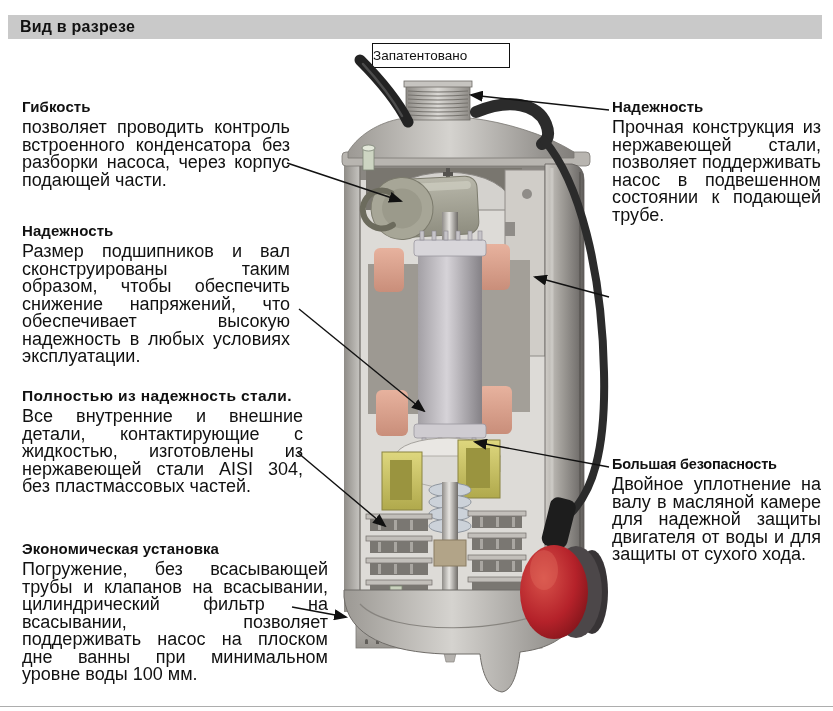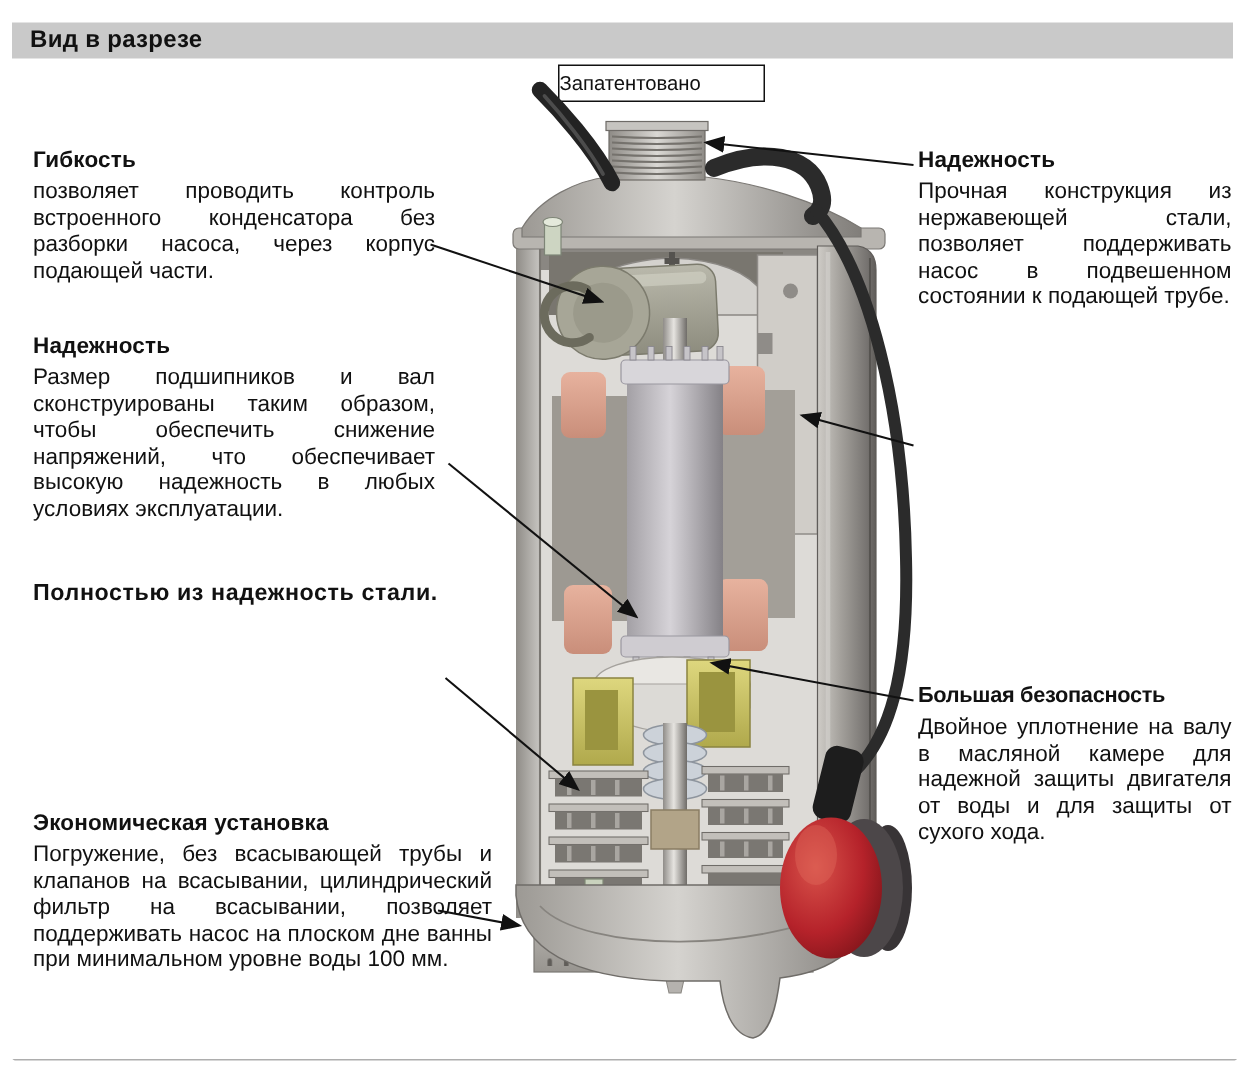--- a/index.html
+++ b/index.html
@@ -1,36 +1,36 @@
 <!DOCTYPE html>
 <html><head>
 <meta charset="utf-8">
 <style>
   html,body{margin:0;padding:0;background:#ffffff;}
   .page{
     position:relative;width:833px;height:711px;background:#ffffff;overflow:hidden;
-    font-family:"Liberation Sans",sans-serif;color:#111;border-radius:22px;
+    font-family:"Liberation Sans",sans-serif;color:#111;
   }
   .title-bar{
     position:absolute;left:8px;top:15px;width:814px;height:24px;
     background:#c9c9c9;display:flex;align-items:center;
   }
   .title-bar span{font-size:16px;font-weight:bold;padding-left:12px;letter-spacing:.2px;}
   .patent-box{
     position:absolute;left:372px;top:43px;width:136px;height:23px;
     border:1.6px solid #111;display:flex;align-items:center;justify-content:flex-start;
     font-size:13.5px;background:#fff;
   }
   .callout{position:absolute;}
   .callout h3{
     margin:0 0 3px 0;font-size:15px;font-weight:bold;line-height:18px;letter-spacing:.1px;
   }
   .callout.narrowhead h3{font-size:14.5px;letter-spacing:-.2px;}
   .callout p{
-    margin:0;font-size:15px;line-height:17.5px;text-align:justify;
+    margin:0;font-size:18px;line-height:17.5px;text-align:justify;
   }
   .bighead h3{font-size:15.5px;letter-spacing:.4px;line-height:19px;}
   .footer-rule{
     position:absolute;left:0;top:706px;width:833px;height:1px;background:#adadad;
   }
   .pump-svg{position:absolute;left:330px;top:52px;}
   .arrow-overlay{position:absolute;left:0;top:0;pointer-events:none;}
 </style>
 </head>
 <body>
@@ -308,20 +308,21 @@
     <p>позволяет проводить контроль встроенного конденсатора без разборки насоса, через корпус подающей части.</p>
   </div>
 
   <div class="callout" style="left:22px;top:222px;width:268px;">
     <h3>Надежность</h3>
     <p>Размер подшипников и вал сконструированы таким образом, чтобы обеспечить снижение напряжений, что обеспечивает высокую надежность в любых условиях эксплуатации.</p>
   </div>
 
   <div class="callout bighead" style="left:22px;top:386px;width:281px;">
     <h3>Полностью из надежность стали.</h3>
+    <p>Все внутренние и внешние детали, контактирующие с жидкостью, изготовлены из нержавеющей стали AISI 304, без пластмассовых частей.</p>
   </div>
 
   <div class="callout" style="left:22px;top:540px;width:306px;">
     <h3>Экономическая установка</h3>
     <p>Погружение, без всасывающей трубы и клапанов на всасывании, цилиндрический фильтр на всасывании, позволяет поддерживать насос на плоском дне ванны при минимальном уровне воды 100 мм.</p>
   </div>
 
   <div class="callout" style="left:612px;top:98px;width:209px;">
     <h3>Надежность</h3>
     <p>Прочная конструкция из нержавеющей стали, позволяет поддерживать насос в подвешенном состоянии к подающей трубе.</p>

